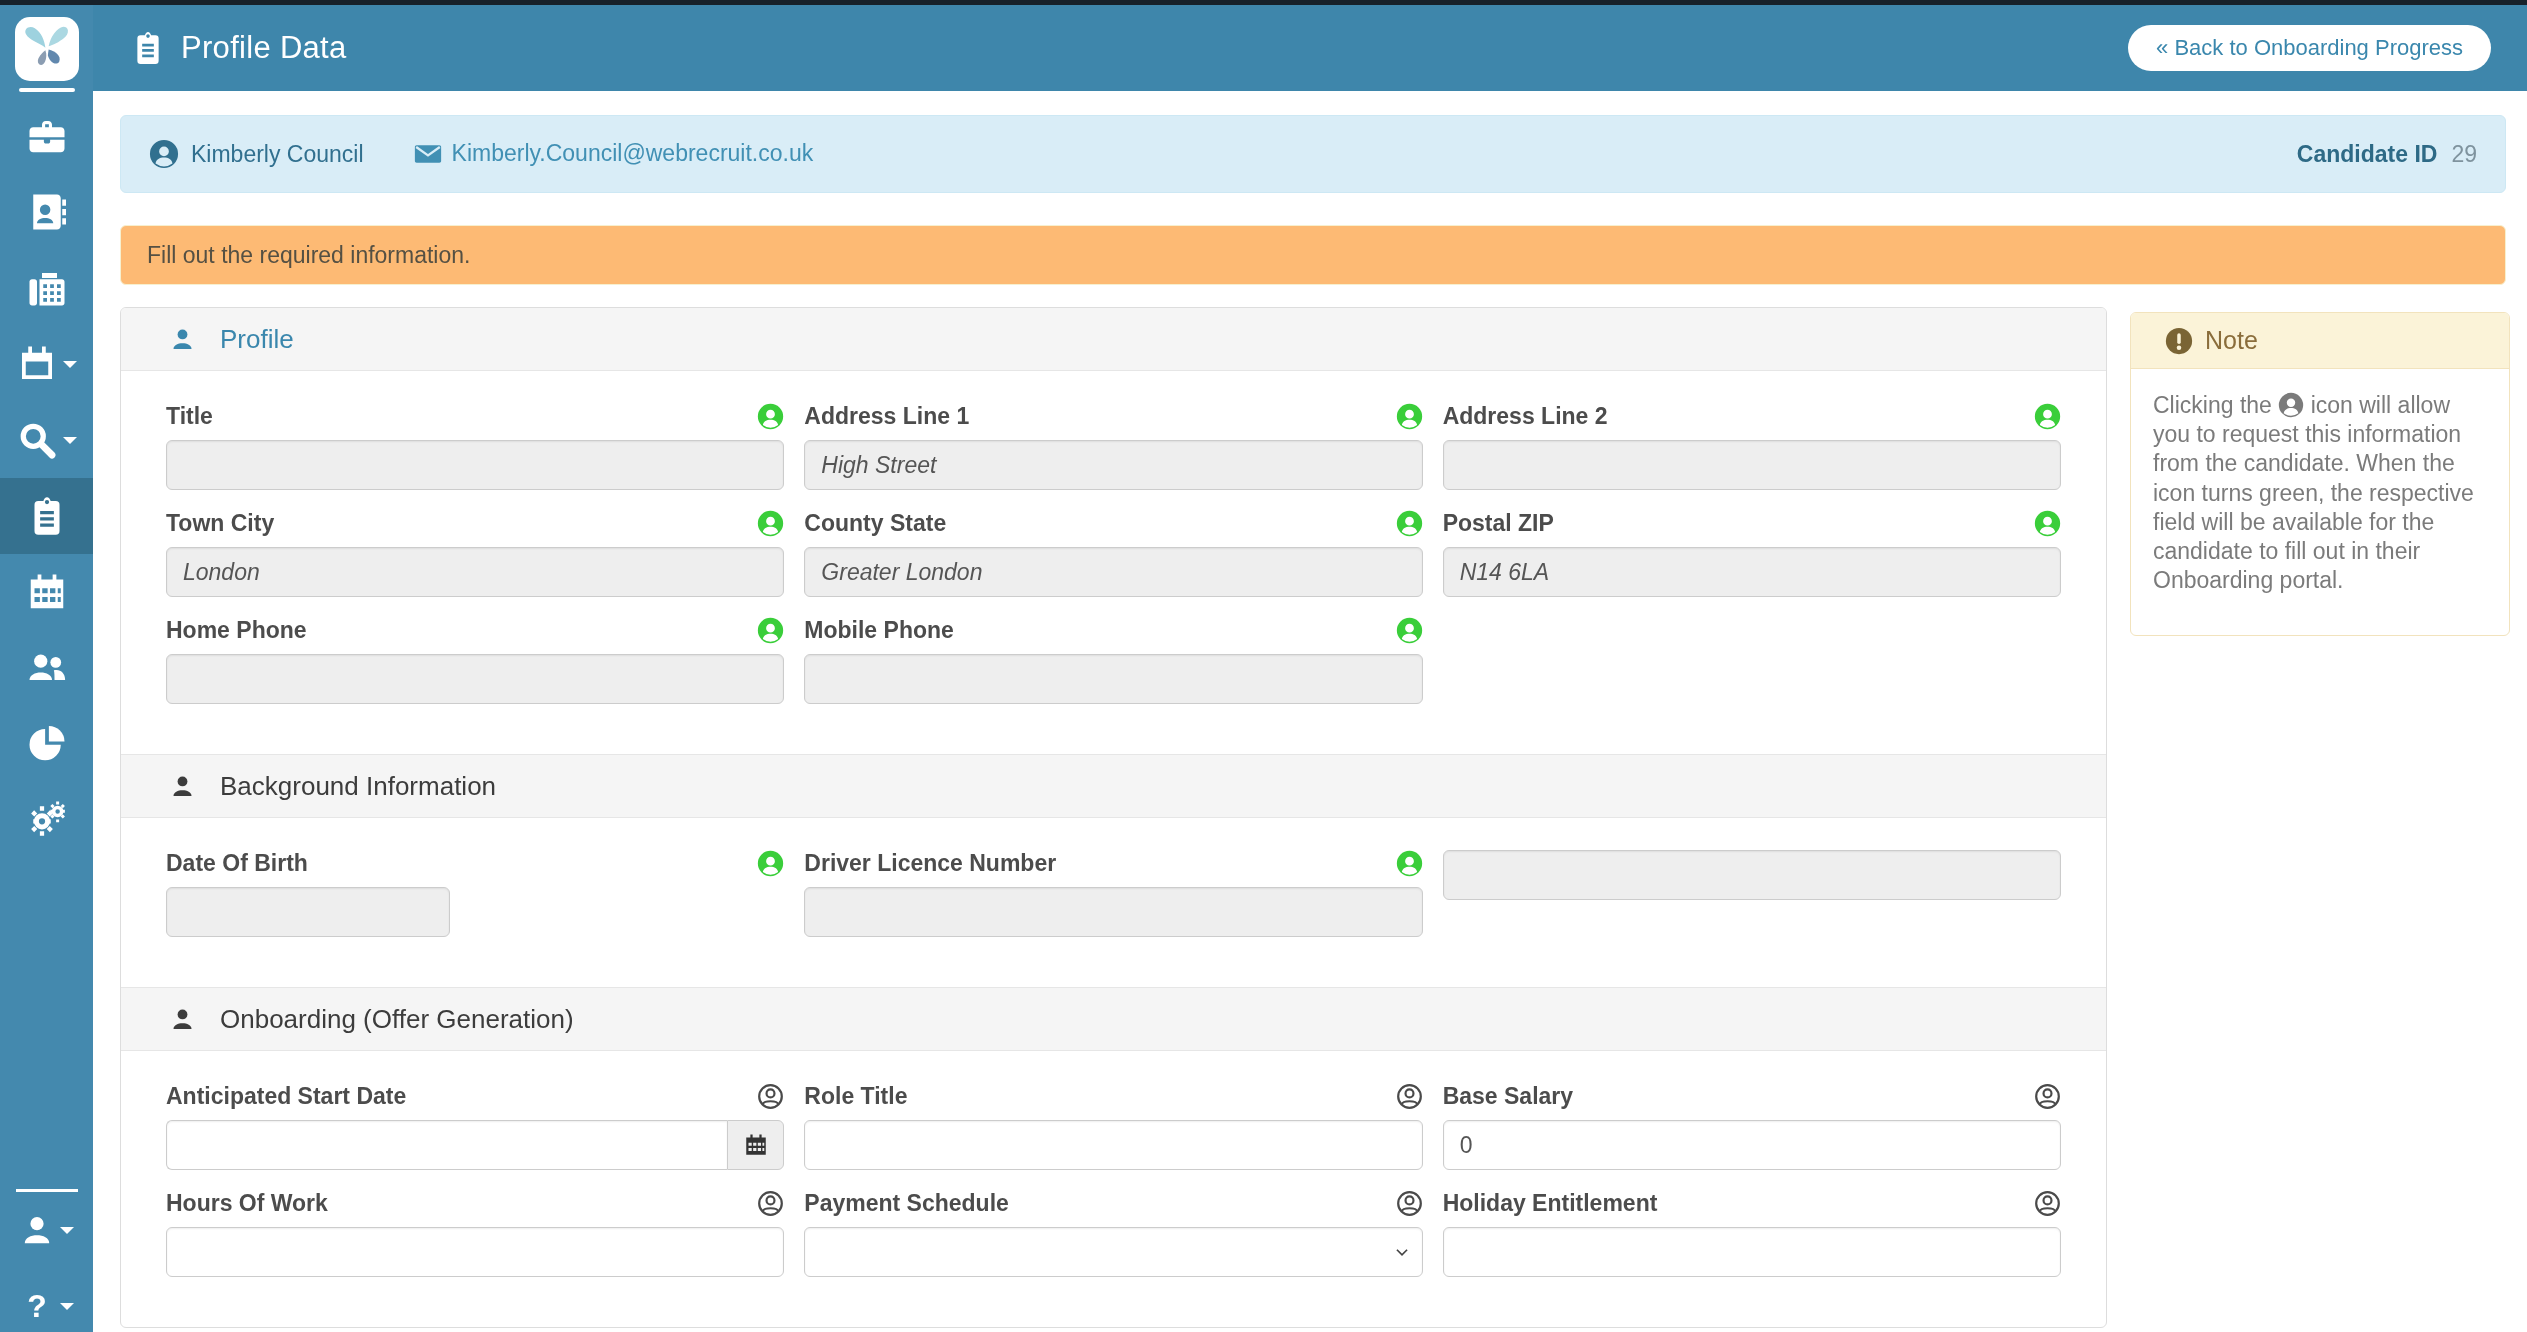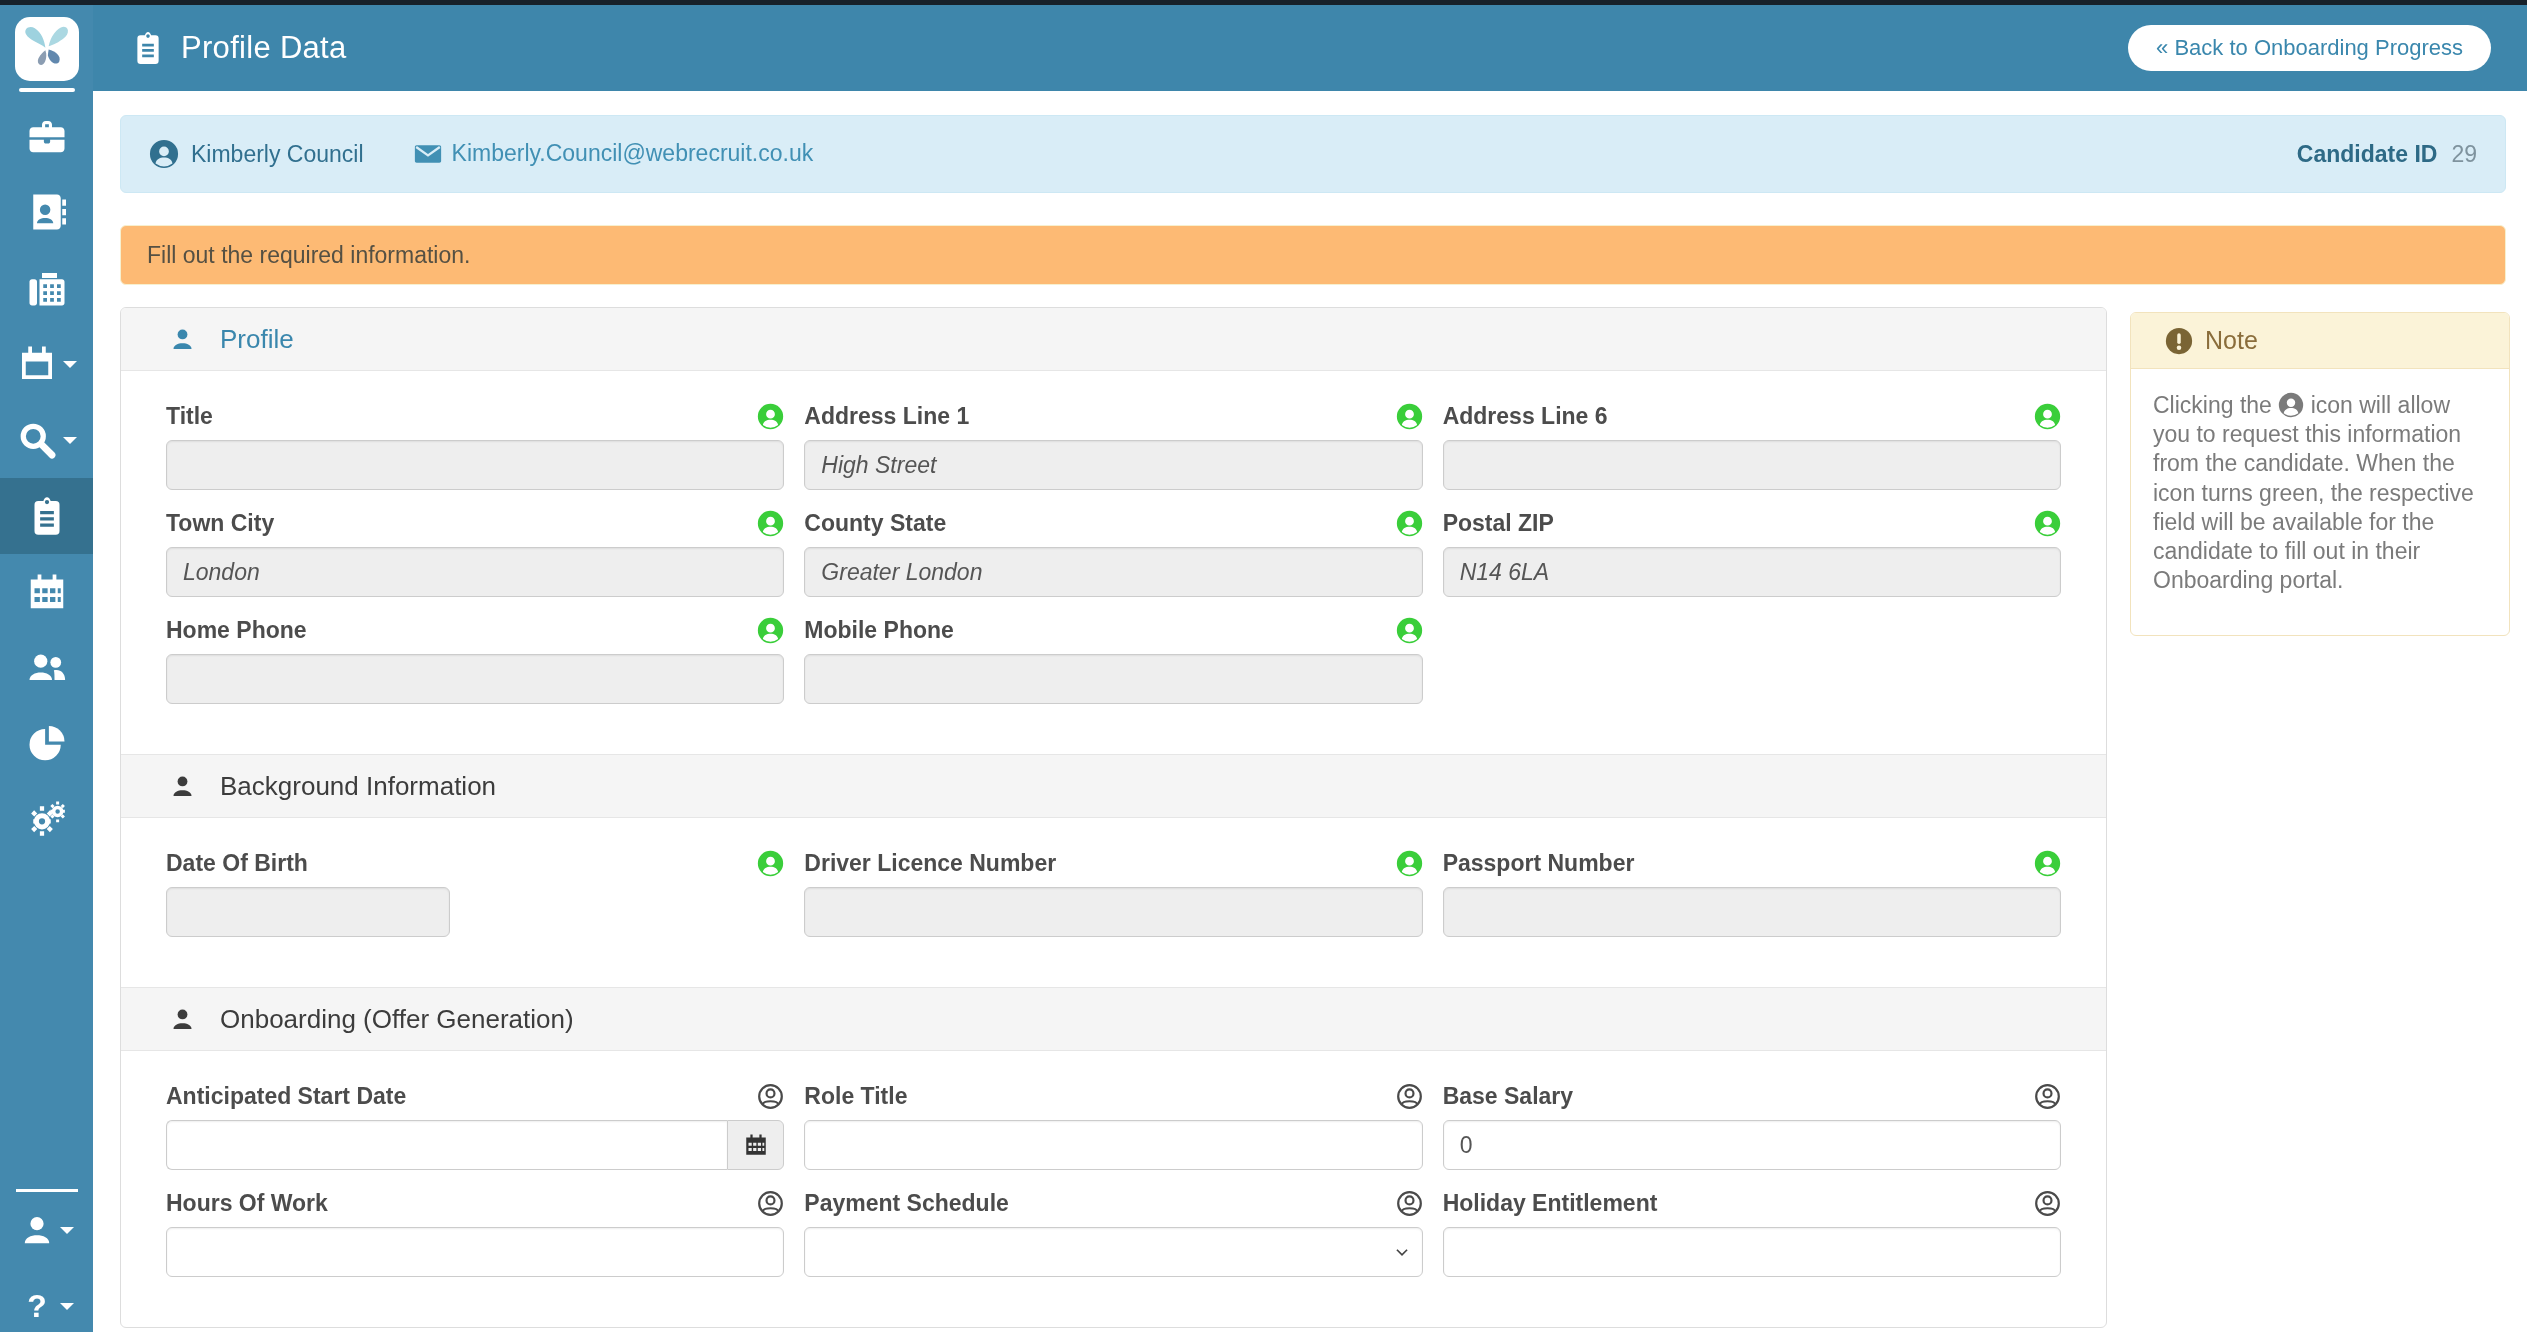--- a/index.html
+++ b/index.html
@@ -258,21 +258,21 @@
             </div><input class="tinput" type="text" value="" disabled="" style=""></div>
           <div class="field"><div class="label-row">
               <label>Address Line 1</label>
               <span class="req-icon req-green">
                 <svg viewBox="0 0 32 32" fill="currentColor">
                   <path fill-rule="evenodd" d="M16 1 a15 15 0 1 0 0 30 a15 15 0 0 0 0 -30 Z M16 8 a5.2 5.2 0 1 1 0 10.4 A5.2 5.2 0 0 1 16 8 Z M7 26.2 C7.6 21.8 11.4 19.8 16 19.8 s8.4 2 9 6.4 a15 15 0 0 1 -18 0 Z"></path>
                 </svg>
               </span>
             </div><input class="tinput" type="text" value="High Street" disabled="" style=""></div>
           <div class="field"><div class="label-row">
-              <label>Address Line 6</label>
+              <label>Address Line 2</label>
               <span class="req-icon req-green">
                 <svg viewBox="0 0 32 32" fill="currentColor">
                   <path fill-rule="evenodd" d="M16 1 a15 15 0 1 0 0 30 a15 15 0 0 0 0 -30 Z M16 8 a5.2 5.2 0 1 1 0 10.4 A5.2 5.2 0 0 1 16 8 Z M7 26.2 C7.6 21.8 11.4 19.8 16 19.8 s8.4 2 9 6.4 a15 15 0 0 1 -18 0 Z"></path>
                 </svg>
               </span>
             </div><input class="tinput" type="text" value="" disabled="" style=""></div>
           <div class="field"><div class="label-row">
               <label>Town City</label>
               <span class="req-icon req-green">
                 <svg viewBox="0 0 32 32" fill="currentColor">
@@ -332,28 +332,21 @@
               </span>
             </div><input class="tinput" type="text" value="" disabled="" style=""></div>
           <div class="field"><div class="label-row">
               <label>Driver Licence Number</label>
               <span class="req-icon req-green">
                 <svg viewBox="0 0 32 32" fill="currentColor">
                   <path fill-rule="evenodd" d="M16 1 a15 15 0 1 0 0 30 a15 15 0 0 0 0 -30 Z M16 8 a5.2 5.2 0 1 1 0 10.4 A5.2 5.2 0 0 1 16 8 Z M7 26.2 C7.6 21.8 11.4 19.8 16 19.8 s8.4 2 9 6.4 a15 15 0 0 1 -18 0 Z"></path>
                 </svg>
               </span>
             </div><input class="tinput" type="text" value="" disabled="" style=""></div>
-          <div class="field"><div class="label-row">
-              <label>Passport Number</label>
-              <span class="req-icon req-green">
-                <svg viewBox="0 0 32 32" fill="currentColor">
-                  <path fill-rule="evenodd" d="M16 1 a15 15 0 1 0 0 30 a15 15 0 0 0 0 -30 Z M16 8 a5.2 5.2 0 1 1 0 10.4 A5.2 5.2 0 0 1 16 8 Z M7 26.2 C7.6 21.8 11.4 19.8 16 19.8 s8.4 2 9 6.4 a15 15 0 0 1 -18 0 Z"></path>
-                </svg>
-              </span>
-            </div><input class="tinput" type="text" value="" disabled="" style=""></div>
+          <div class="field"><input class="tinput" type="text" value="" disabled="" style=""></div>
         </div>
         <div class="sec-header plain">
           <span class="icon" style="line-height: 0;">
             <svg viewBox="0 0 32 32" fill="currentColor">
               <circle cx="16" cy="9.5" r="6.3"></circle>
               <path d="M4.5 28 C4.5 18.5 27.5 18.5 27.5 28 Z"></path>
             </svg>
           </span>
           <span>Onboarding (Offer Generation)</span>
         </div>

